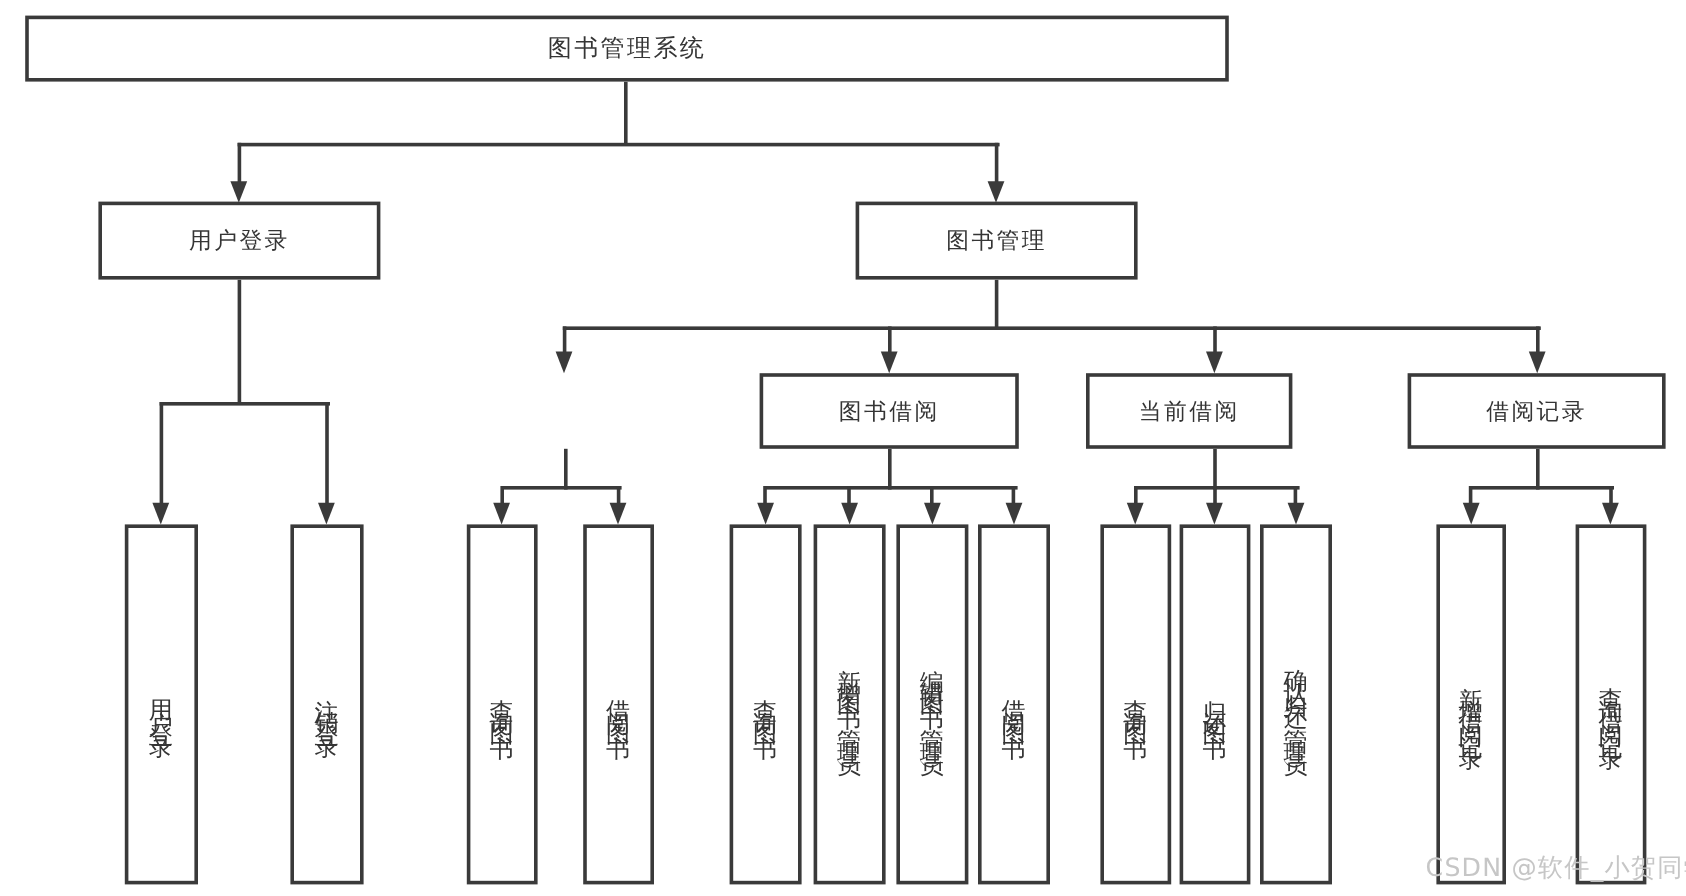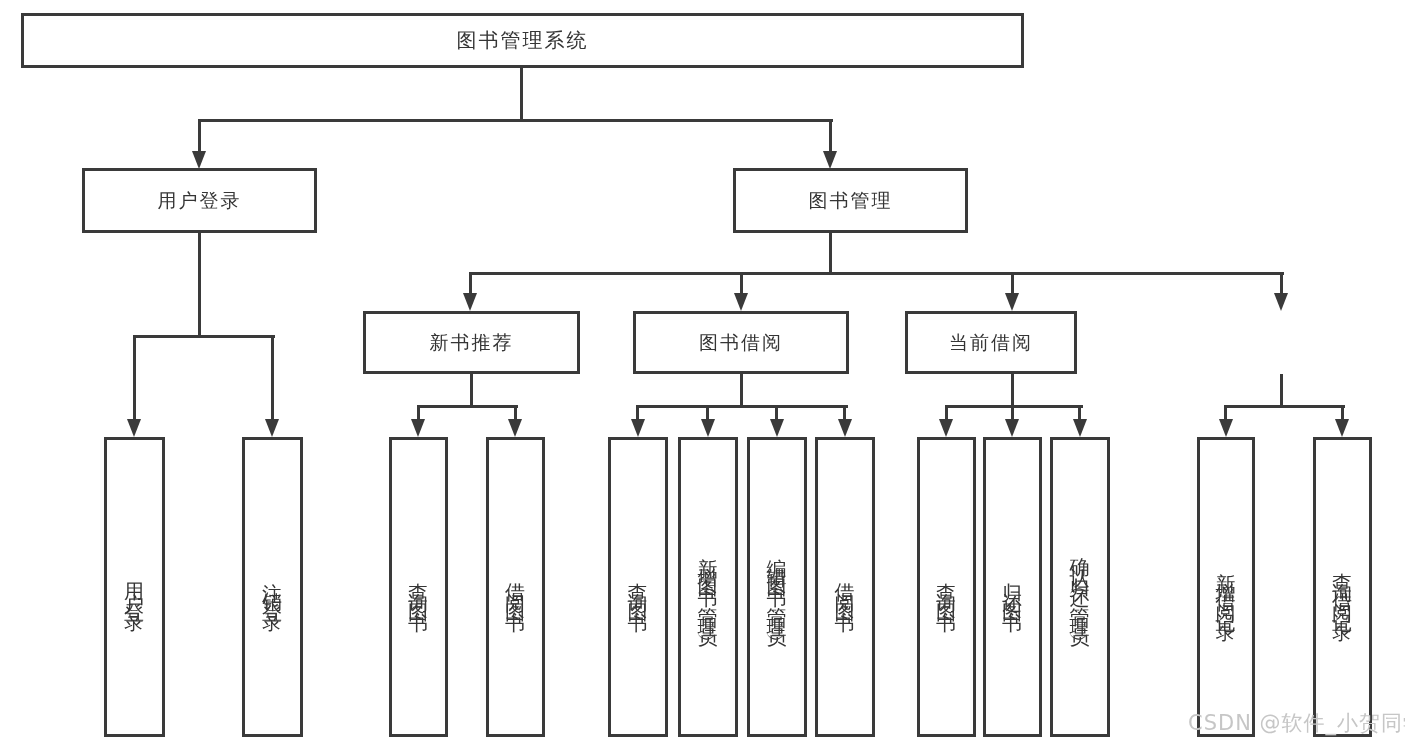--- a/index.html
+++ b/index.html
@@ -81,21 +81,21 @@
   <div class="ln" style="left:520px; top:68px; width:3px; height:52px;"></div>
   <div class="ln" style="left:198px; top:119px; width:635px; height:3px;"></div>
   <div class="ln" style="left:198px; top:119px; width:3px; height:34px;"></div>
   <div class="ln" style="left:829px; top:119px; width:3px; height:34px;"></div>
   <div class="ar" style="left:192px; top:151px;"></div>
   <div class="ar" style="left:823px; top:151px;"></div>
 
   <div class="box" style="left:82px; top:168px; width:235px; height:65px;">
     <span class="hlabel">用户登录</span>
   </div>
-  <div class="box" style="left:713px; top:168px; width:235px; height:65px;margin-left:20px;">
+  <div class="box" style="left:713px; top:168px; width:235px; height:65px;">
     <span class="hlabel">图书管理</span>
   </div>
 
   <div class="ln" style="left:198px; top:233px; width:3px; height:102px;"></div>
   <div class="ln" style="left:133px; top:335px; width:142px; height:3px;"></div>
   <div class="ln" style="left:133px; top:335px; width:3px; height:86px;"></div>
   <div class="ln" style="left:271px; top:335px; width:3px; height:86px;"></div>
   <div class="ar" style="left:127px; top:419px;"></div>
   <div class="ar" style="left:265px; top:419px;"></div>
 
@@ -103,28 +103,28 @@
   <div class="ln" style="left:469px; top:272px; width:815px; height:3px;"></div>
   <div class="ln" style="left:469px; top:272px; width:3px; height:24px;"></div>
   <div class="ln" style="left:740px; top:272px; width:3px; height:24px;"></div>
   <div class="ln" style="left:1011px; top:272px; width:3px; height:24px;"></div>
   <div class="ln" style="left:1280px; top:272px; width:3px; height:24px;"></div>
   <div class="ar" style="left:463px; top:293px;"></div>
   <div class="ar" style="left:734px; top:293px;"></div>
   <div class="ar" style="left:1005px; top:293px;"></div>
   <div class="ar" style="left:1274px; top:293px;"></div>
 
-  <div class="box" style="left:363px; top:311px; width:217px; height:63px;">
-    <span class="hlabel">新书推荐</span>
-  </div>
   <div class="box" style="left:633px; top:311px; width:216px; height:63px;font-family:Liberation Serif, serif;">
     <span class="hlabel">图书借阅</span>
   </div>
   <div class="box" style="left:905px; top:311px; width:172px; height:63px;">
     <span class="hlabel">当前借阅</span>
+  </div>
+  <div class="box" style="left:1173px; top:311px; width:215px; height:63px;">
+    <span class="hlabel">借阅记录</span>
   </div>
 
   <div class="ln" style="left:470px; top:374px; width:3px; height:34px;"></div>
   <div class="ln" style="left:418px; top:405px; width:100px; height:3px;"></div>
   <div class="ln" style="left:417px; top:405px; width:3px; height:16px;"></div>
   <div class="ln" style="left:514px; top:405px; width:3px; height:16px;"></div>
   <div class="ar" style="left:411px; top:419px;"></div>
   <div class="ar" style="left:508px; top:419px;"></div>
 
   <div class="ln" style="left:740px; top:374px; width:3px; height:34px;"></div>

